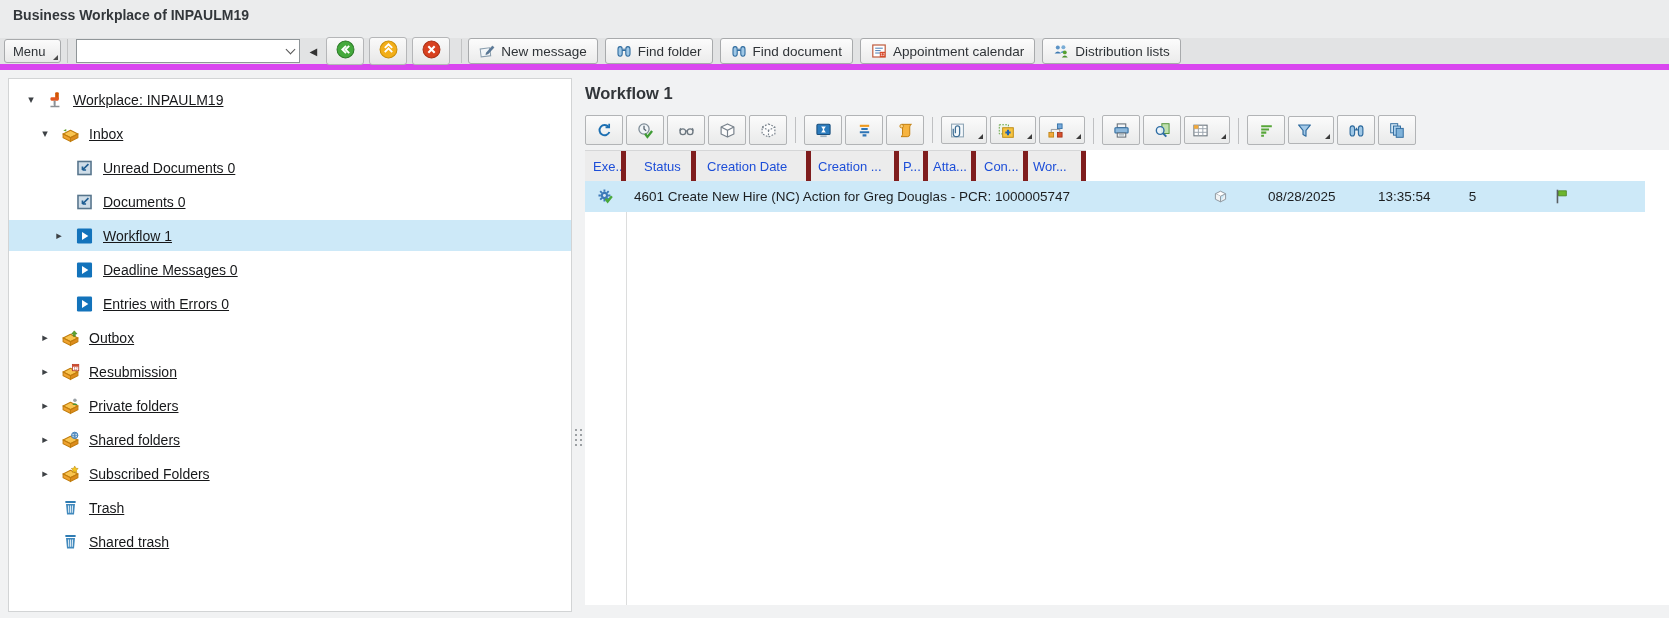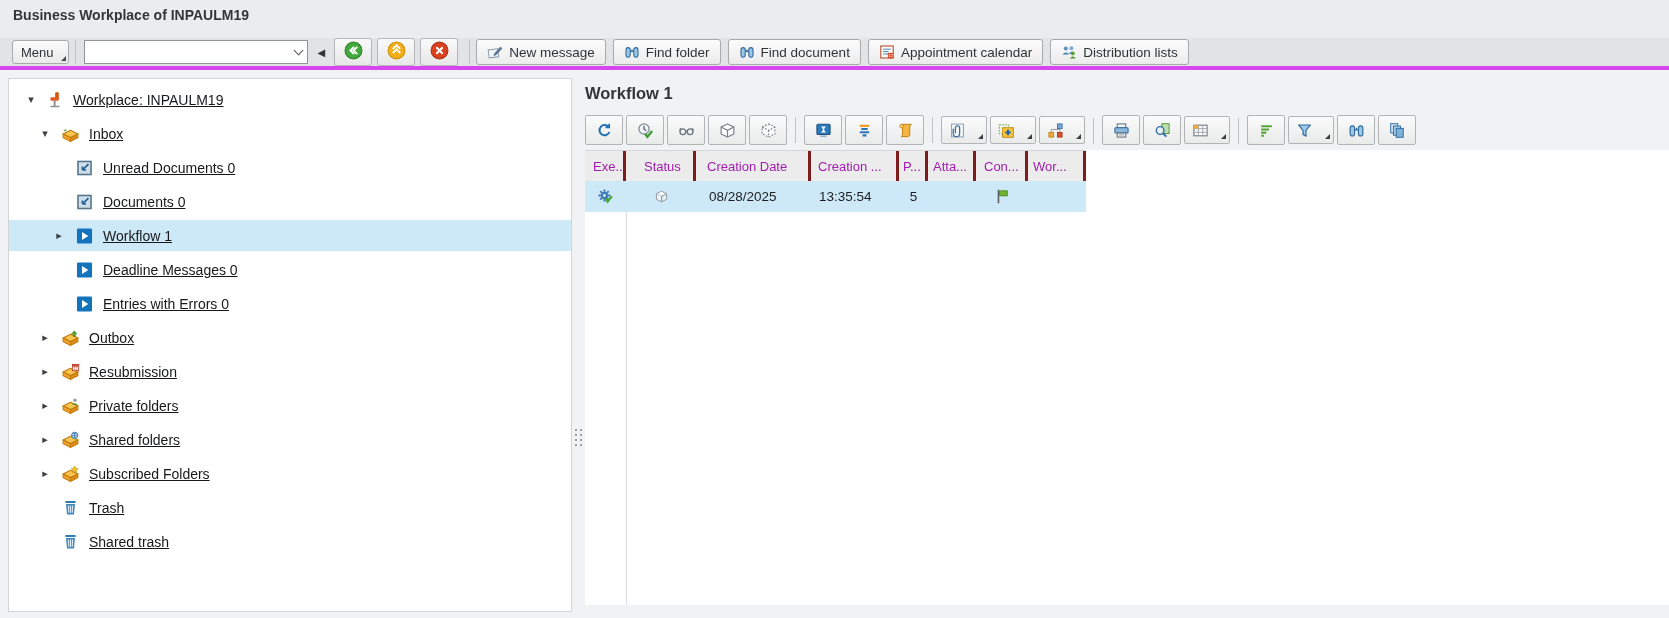--- a/index.html
+++ b/index.html
@@ -3,21 +3,21 @@
 <meta charset="utf-8">
 <style>
   html,body{margin:0;padding:0}
   body{width:1669px;height:618px;position:relative;overflow:hidden;
        font-family:"Liberation Sans",sans-serif;background:#f1f2f3;}
   
   #titlebar{position:absolute;left:0;top:0;width:100%;height:38px;background:#ebeced;}
   #titlebar .t{position:absolute;left:13px;top:7px;font-size:14px;font-weight:bold;color:#32363a;}
   
   #topbar{position:absolute;left:0;top:38px;width:100%;height:32px;background:#e2e3e4;
-          border-bottom:4px solid #d946ef;display:flex;align-items:center;padding-left:12px;box-sizing:border-box;}
+          border-bottom:6px solid #d946ef;display:flex;align-items:center;padding-left:4px;box-sizing:border-box;}
   .sep{width:1px;height:24px;background:#c2c3c4;margin:0 6px;flex:0 0 auto;}
   #menu-btn{position:relative;height:24px;padding:0 14px 0 8px;font-size:13px;color:#2f3337;
             background:linear-gradient(#fbfbfb,#e9e9e9);border:1px solid #a8aaac;border-radius:3px;
             font-family:"Liberation Sans",sans-serif;}
   .corner{position:absolute;right:2px;bottom:2px;width:0;height:0;
           border-bottom:5px solid #4a4a4a;border-left:5px solid transparent;}
   #cmd{width:222px;height:22px;background:#fff;border:1px solid #8f9598;display:flex;align-items:center;margin-left:2px;}
   #cmd input{flex:1;border:0;outline:0;font-size:13px;padding:0 4px;background:transparent;min-width:0;
              font-family:"Liberation Sans",sans-serif;}
   .chev{width:16px;height:16px;position:relative;flex:0 0 auto;cursor:pointer;}
@@ -59,21 +59,21 @@
   .wbtn.has-dd{width:46px;justify-content:flex-start;padding-left:7px;box-sizing:border-box;}
   .wbtn .dd{position:absolute;right:3px;bottom:4px;width:0;height:0;
             border-bottom:5px solid #3c3c3c;border-left:5px solid transparent;}
   .wbtn.gap{margin-right:17px;}
   .wbtn.gap:after{content:"";position:absolute;right:-10px;top:1px;height:26px;width:1px;background:#bfc0c2;}
   
   #list{position:absolute;left:1px;top:79px;right:0;bottom:13px;background:#fff;}
   #list .colline{position:absolute;left:41px;top:0;bottom:0;width:1px;background:#dcdddd;}
   #lheader{position:absolute;left:0;top:0;height:30px;display:flex;background:#ececec;
            border-top:1px solid #d5d6d7;border-bottom:1px solid #cfd0d1;box-sizing:content-box;}
-  .hcell{box-sizing:border-box;border-right:3px solid #7f1d1d;font-size:13px;color:#a21caf;
+  .hcell{box-sizing:border-box;border-right:5px solid #7f1d1d;font-size:13px;color:#1d4ed8;
          display:flex;align-items:center;padding-left:8px;white-space:nowrap;overflow:hidden;}
   #lrow{position:absolute;left:0;top:31px;height:31px;display:flex;background:#cde9f8;
         font-size:13.5px;color:#1c1e20;}
   .rcell{box-sizing:border-box;display:flex;align-items:center;padding-left:8px;white-space:nowrap;overflow:hidden;}
   .rcell.center{justify-content:center;padding-left:0;}
   .rcell svg{width:17px;height:17px;display:block;}
   .c-exe{width:41px}.c-title{width:559px}.c-status{width:70px}.c-cdate{width:115px}
   .c-ctime{width:88px}.c-prio{width:29px}.c-atta{width:48px}.c-conf{width:52px}.c-wor{width:58px}
   #lheader .c-status{padding-left:18px}
   #lheader .c-cdate{padding-left:11px}
@@ -600,20 +600,23 @@
             <svg viewBox="0 0 16 16">
               <g stroke="#3e7ab8" stroke-width="1.8">
                 <path d="M7 1.4v2.2M7 10.4v2.2M1.4 7h2.2M10.4 7h2.2M3 3l1.6 1.6M9.4 9.4 11 11M11 3 9.4 4.6M4.6 9.4 3 11"></path>
               </g>
               <circle cx="7" cy="7" r="3.4" fill="#3e7ab8"></circle>
               <circle cx="7" cy="7" r="1.4" fill="#dce8f4"></circle>
               <path d="M8 10.2l2 2.6 4-5" stroke="#49a83a" stroke-width="2.2" fill="none"></path>
             </svg>
           </span>
       </div>
+      <div class="rcell c-title">
+        <span>4601 Create New Hire (NC) Action for Greg Douglas - PCR: 1000005747</span>
+      </div>
       <div class="rcell c-status center">
         <span>
             <svg viewBox="0 0 16 16">
               <path d="M8 3 12.8 5.4 8 7.8 3.2 5.4Z" fill="#fff" stroke="#8d959c" stroke-width="0.9" stroke-linejoin="round"></path>
               <path d="M3.2 5.4v5.2L8 13V7.8M12.8 5.4v5.2L8 13" fill="#f1f3f4" stroke="#8d959c" stroke-width="0.9"></path>
             </svg>
           </span>
       </div>
       <div class="rcell c-cdate">08/28/2025</div>
       <div class="rcell c-ctime">13:35:54</div>

